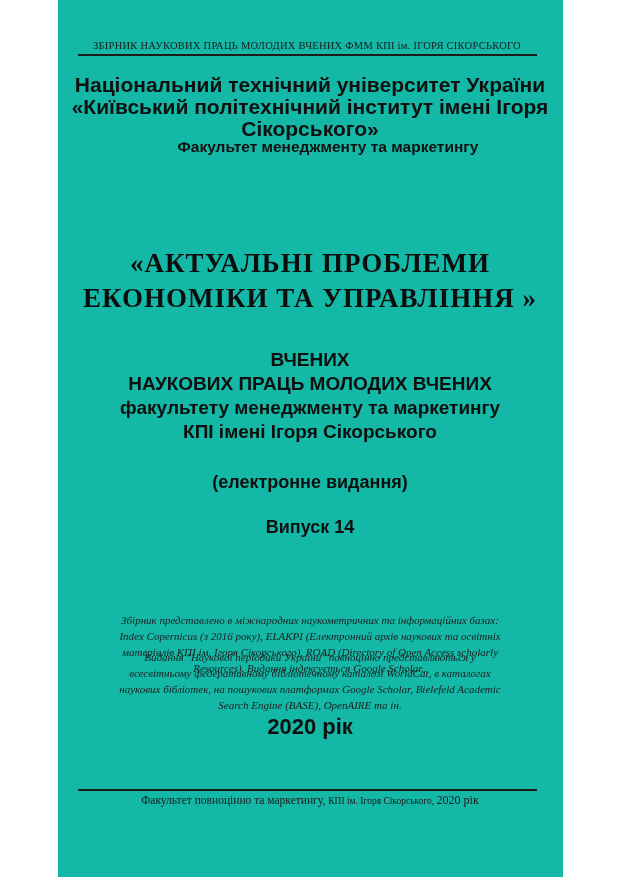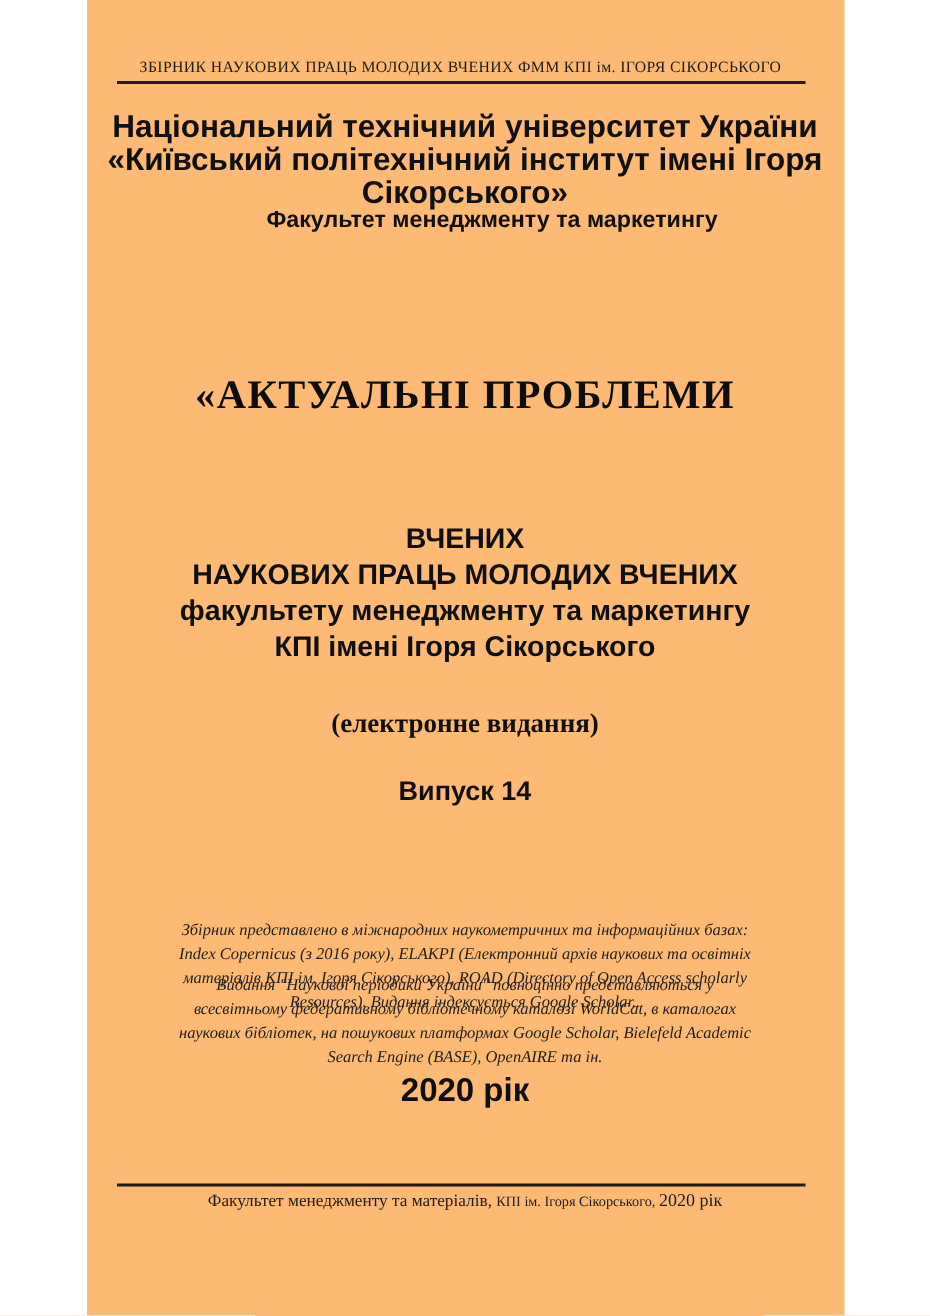--- a/index.html
+++ b/index.html
@@ -5,21 +5,21 @@
   html, body {
     margin: 0;
     padding: 0;
     background: #ffffff;
   }
   .page {
     position: relative;
     width: 505px;
     height: 877px;
     margin: 0 auto;
-    background: #fdba74;
+    background: #14b8a6;
     color: #141414;
     overflow: hidden;
     font-family: "Liberation Serif", "DejaVu Serif", serif;
   }
   .abs { position: absolute; left: 0; right: 0; }
   .center { text-align: center; }
 
   
   .running-header {
     top: 40px;
@@ -69,21 +69,21 @@
     top: 348px;
     font-family: "Liberation Sans", "DejaVu Sans", sans-serif;
     font-weight: bold;
     font-size: 19px;
     line-height: 24px;
     color: #0f0f0f;
   }
 
   .edition-type {
     top: 472px;
-    font-family: Liberation Serif, serif;
+    font-family: Liberation Sans, sans-serif;
     font-weight: bold;
     font-size: 18px;
     color: #0f0f0f;
   }
 
   .issue {
     top: 517px;
     font-family: "Liberation Sans", "DejaVu Sans", sans-serif;
     font-weight: bold;
     font-size: 18px;
@@ -146,20 +146,21 @@
 
   <div class="abs center university">
     <div>Національний технічний університет України</div>
     <div>«Київський політехнічний інститут імені Ігоря Сікорського»</div>
   </div>
 
   <div class="abs center faculty">Факультет менеджменту та маркетингу</div>
 
   <div class="abs center main-title">
     <div>«АКТУАЛЬНІ ПРОБЛЕМИ</div>
+    <div>ЕКОНОМІКИ ТА УПРАВЛІННЯ »</div>
   </div>
 
   <div class="abs center subtitle">
     <div>ВЧЕНИХ</div>
     <div>НАУКОВИХ ПРАЦЬ МОЛОДИХ ВЧЕНИХ</div>
     <div>факультету менеджменту та маркетингу</div>
     <div>КПІ імені Ігоря Сікорського</div>
   </div>
 
   <div class="abs center edition-type">(електронне видання)</div>
@@ -168,16 +169,16 @@
 
   <div class="abs note note-1">Збірник представлено в  міжнародних наукометричних та інформаційних базах: Index Copernicus (з 2016 року),  ELAKPI (Електронний архів наукових та освітніх матеріалів КПІ ім. Ігоря Сікорського), ROAD (Directory of Open Access scholarly Resources). Видання індексується Google Scholar..</div>
 
   <div class="abs note note-2">Видання "Наукової періодики України" повноцінно представляються у всесвітньому федеративному бібліотечному каталозі WorldCat, в каталогах наукових бібліотек, на пошукових платформах Google Scholar, Bielefeld Academic Search Engine (BASE), OpenAIRE та ін.</div>
 
   <div class="abs center year">2020 рік</div>
 
   <div class="abs footer-rule"></div>
 
   <div class="abs footer-text">
-    <span>Факультет менеджменту та матеріалів, </span><span class="small-part">КПІ ім. Ігоря Сікорського, </span><span class="year-part">2020 рік</span>
+    <span>Факультет повноцінно та маркетингу, </span><span class="small-part">КПІ ім. Ігоря Сікорського, </span><span class="year-part">2020 рік</span>
   </div>
 
 </div>
 
 </body></html>

